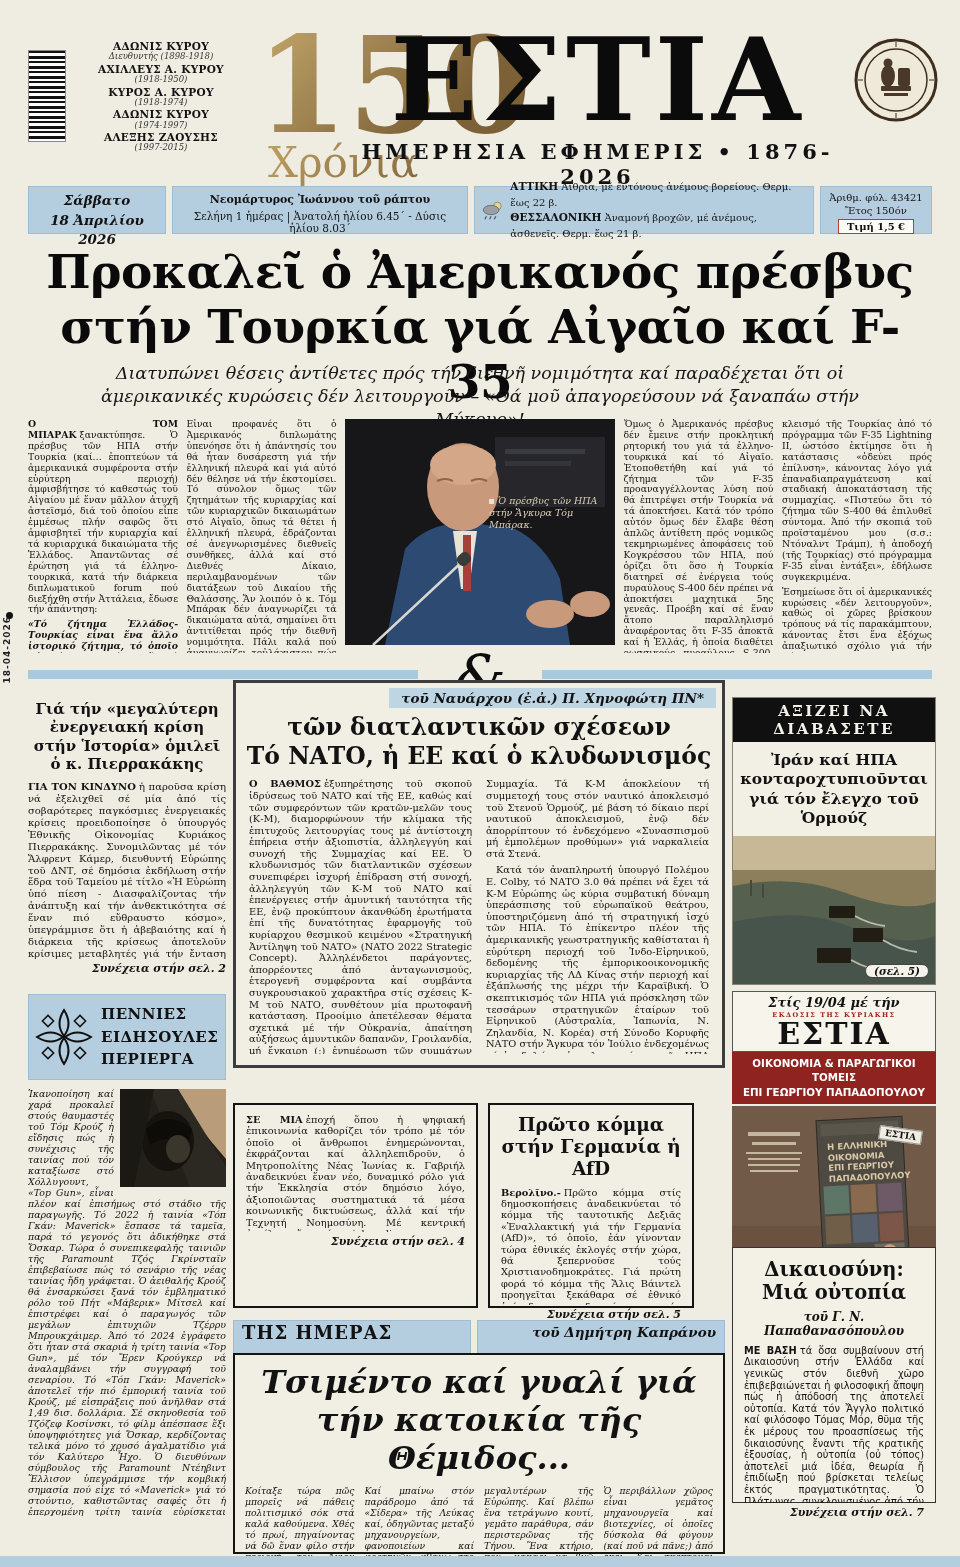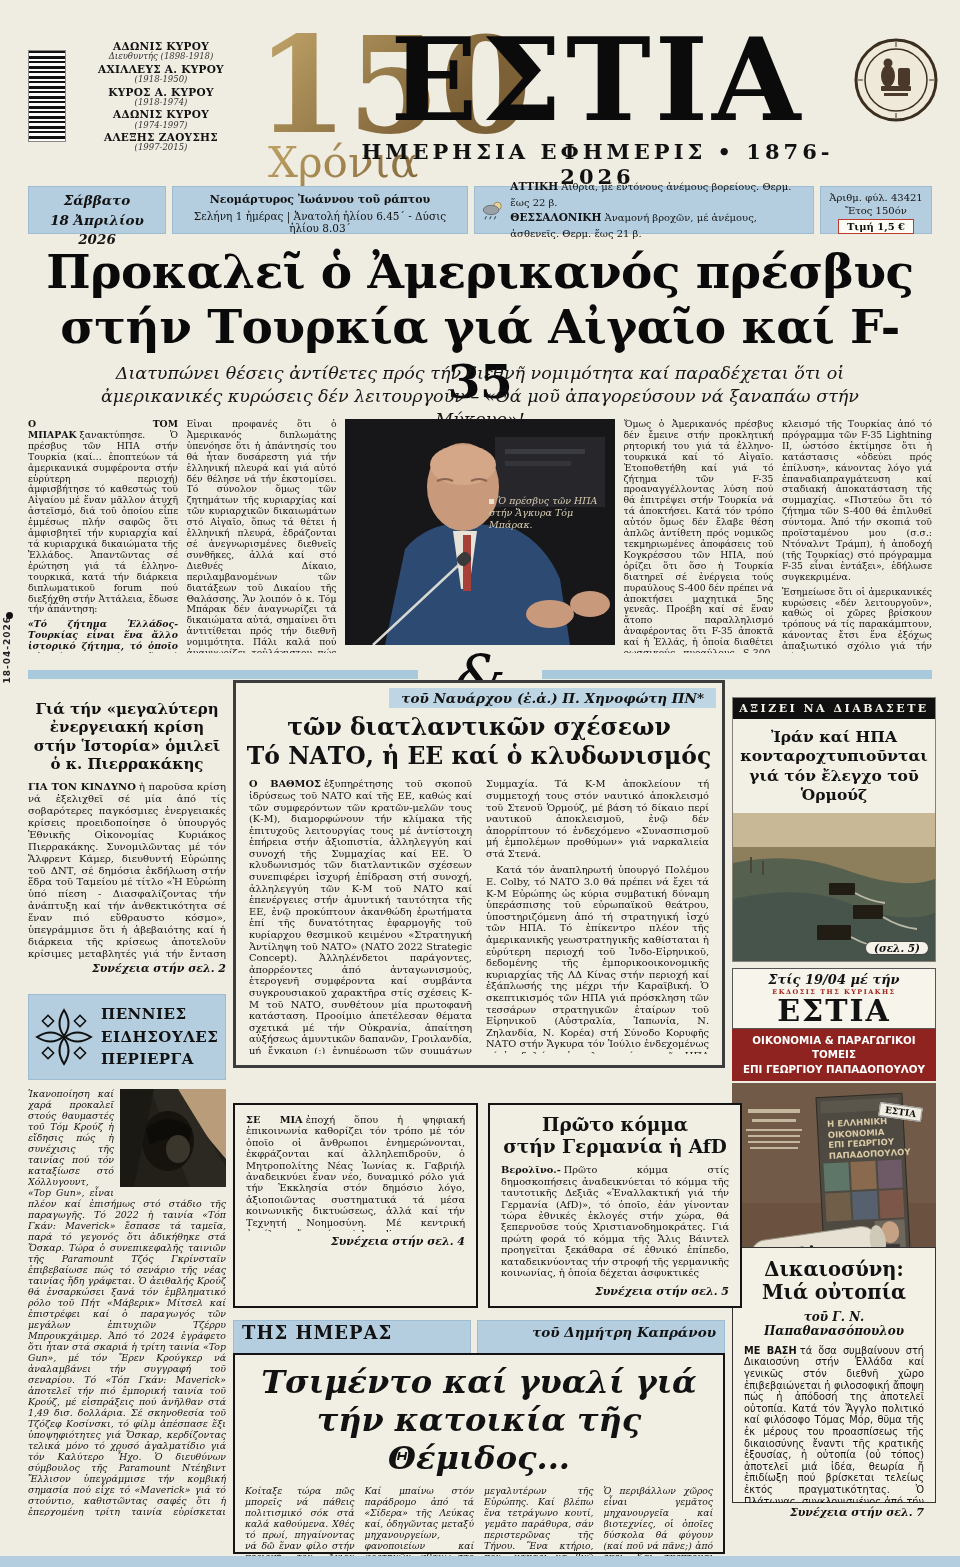--- a/index.html
+++ b/index.html
@@ -83,21 +83,21 @@
      font-style:italic;font-weight:bold;font-size:13.5px;}
   .nato h1{margin:30px 8px 8px 8px;text-align:center;font-size:23.5px;line-height:1.22;font-weight:bold;}
   .nato-cols{display:grid;grid-template-columns:1fr 1fr;column-gap:14px;margin:4px 13px 0 13px;height:276px;}
   .nato-col{font-size:9.8px;line-height:11.6px;overflow:hidden;}
   .nato-col p{margin:0 0 5px 0;text-indent:10px;}
   .nato-col p.first{text-indent:0;}
 
   
   .rail{position:absolute;left:732px;top:697px;width:204px;}
   .worth-box{border:1px solid #86827a;background:#f2efe5;}
-  .worth-head{background:#101010;color:#f4f1e8;text-align:center;font-size:11px;letter-spacing:2.5px;
+  .worth-head{background:#101010;color:#f4f1e8;text-align:center;font-size:15px;letter-spacing:2.5px;
      padding:4px 0;font-weight:bold;}
   .worth-title{padding:8px 6px;text-align:center;font-weight:bold;font-size:15.5px;line-height:1.25;}
   .worth-photo{position:relative;width:202px;height:148px;}
   .page-chip{position:absolute;right:6px;bottom:6px;background:#f5f2ea;border:1px solid #444;
      border-radius:9px;font-style:italic;font-weight:bold;font-size:10.5px;padding:0 8px;}
   .promo{margin-top:6px;border:1px solid #555;background:#f7f4ec;text-align:center;padding:3px 0 2px 0;}
   .promo-date{font-style:italic;font-weight:bold;font-size:13px;}
   .promo-small{color:#a02318;font-size:6.5px;letter-spacing:1.5px;font-weight:bold;margin-top:1px;}
   .promo-brand{font-size:30px;font-weight:bold;line-height:1;letter-spacing:2px;}
   .redband{background:#8e2320;color:#fff;text-align:center;font-weight:bold;font-size:10.3px;
@@ -114,21 +114,21 @@
   .justice{position:absolute;left:732px;top:1247px;width:204px;height:256px;border:1px solid #333;
      background:#f3f0e6;box-sizing:border-box;padding:10px 11px;}
   .justice h2{margin:0;text-align:center;font-size:19.5px;line-height:1.2;font-weight:bold;}
   .justice .auth{text-align:center;font-style:italic;font-weight:bold;font-size:12px;margin:5px 0 7px 0;}
   .justice .body{font-size:9.8px;line-height:11.6px;height:158px;font-family:"DejaVu Sans",sans-serif;text-align:justify;}
 
   
   .midbox{position:absolute;top:1103px;border:2px solid #141414;background:#f1eee4;
      box-sizing:border-box;padding:9px 11px;height:205px;}
   .metro{left:233px;width:245px;}
-  .afd{left:488px;width:254px;}
+  .afd{left:488px;width:206px;}
   .midbox h2{margin:0 0 6px 0;text-align:center;font-size:18.5px;line-height:1.2;font-weight:bold;}
   .midbox .body{font-size:9.8px;line-height:11.4px;height:118px;text-align:justify;}
 
   
   .imeras-band{position:absolute;left:233px;top:1320px;width:492px;height:43px;display:flex;gap:6px;}
   .imeras-band .seg{background:#b5cedf;border:1px solid #9fbdd2;box-sizing:border-box;}
   .seg-label{width:238px;font-weight:bold;font-size:18px;letter-spacing:1px;padding:1px 0 0 8px;}
   .seg-author{flex:1;text-align:right;font-style:italic;font-weight:bold;font-size:13.5px;padding:3px 8px 0 0;}
   .kapranos{position:absolute;left:233px;top:1353px;width:492px;height:201px;border:2px solid #141414;
      background:#f1eee4;box-sizing:border-box;padding:6px 10px;}

